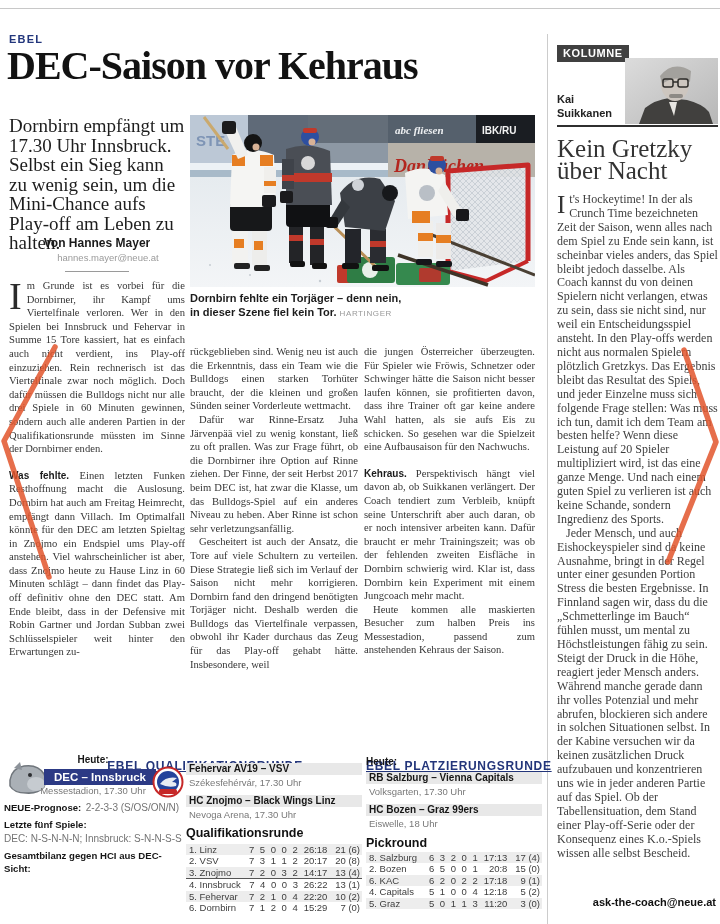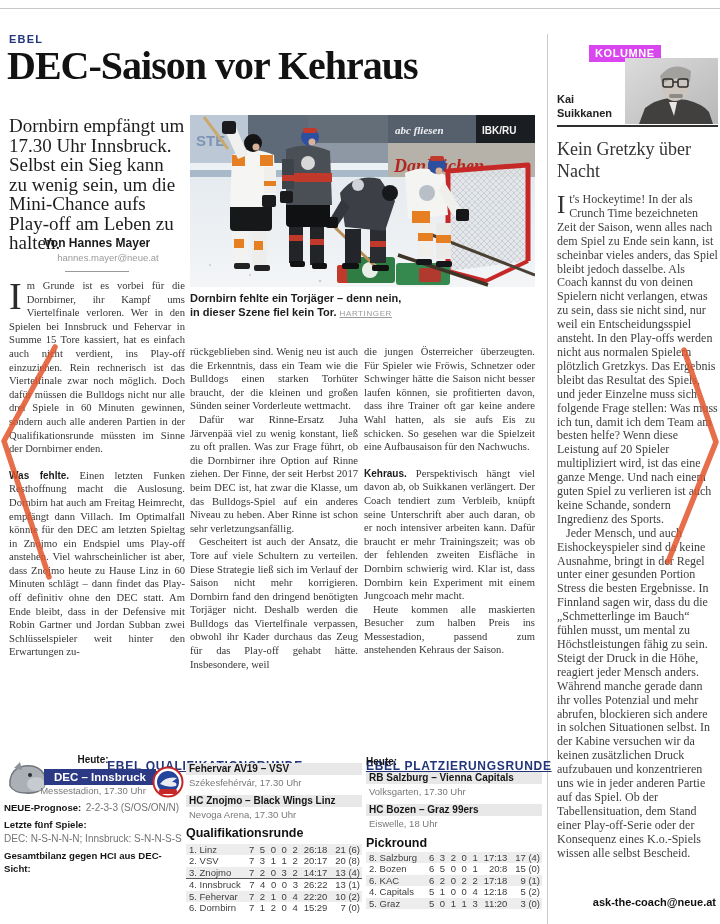--- a/index.html
+++ b/index.html
@@ -24,32 +24,32 @@
   .col1{left:9px;top:279px;width:176px;height:430px;}
   .col2{left:190px;top:345px;width:168px;height:400px;}
   .col3{left:364px;top:345px;width:171px;height:400px;}
   .gap{margin-top:13px !important;}
   .ind{text-indent:9px;}
   .lead{font-family:"Liberation Sans",sans-serif;font-weight:bold;font-size:10px;color:#1c1c1c;}
   .dc{float:left;font-size:38px;line-height:30px;padding:2px 5px 0 0;color:#2b2b2b;}
   .photo{position:absolute;left:190px;top:115px;width:345px;height:172px;}
   .caption{position:absolute;left:190px;top:292px;width:212px;
            font:bold 11px/13.5px "Liberation Sans",sans-serif;color:#1c1c1c;}
-  .credit{font:8px "Liberation Sans",sans-serif;font-weight:normal;color:#999;letter-spacing:.6px;text-decoration:underline;}
+  .credit{font:8px "Liberation Sans",sans-serif;font-weight:normal;color:#999;letter-spacing:.6px;}
   .divider-v{position:absolute;left:547px;top:34px;width:1px;height:890px;background:#ccc;}
   
   .kolumne{position:absolute;left:553px;top:40px;width:165px;height:884px;}
-  .kol-badge{position:absolute;left:4px;top:5px;background:#d946ef;color:#fff;
-             font:bold 11px "Liberation Sans",sans-serif;letter-spacing:.6px;padding:2px 6px 3px;margin-left:32px;}
+  .kol-badge{position:absolute;left:4px;top:5px;background:#404040;color:#fff;
+             font:bold 11px "Liberation Sans",sans-serif;letter-spacing:.6px;padding:2px 6px 3px;}
   .kol-photo{position:absolute;left:72px;top:18px;width:93px;height:66px;}
   .kol-name{position:absolute;left:4px;top:52px;width:70px;
             font:bold 11px/14px "Liberation Sans",sans-serif;color:#222;}
   .kol-rule{position:absolute;left:4px;top:85px;width:161px;height:2px;background:#2f2f2f;}
   .kol-title{position:absolute;left:4px;top:98px;width:155px;margin:0;font-weight:normal;
-             font-size:18px;line-height:22px;color:#333;}
+             font-size:25px;line-height:22px;color:#333;}
   .kol-body{position:absolute;left:4px;top:153px;width:161px;height:700px;overflow:hidden;
             font-size:12px;line-height:13.9px;color:#3e3e3e;}
   .kol-body p{margin:0;}
   .kol-dc{float:left;font-size:25px;line-height:21px;padding:1px 4px 0 0;color:#333;}
   .kol-email{position:absolute;right:2px;top:856px;font:bold 11px "Liberation Sans",sans-serif;color:#111;}
   
   .sec-header{position:absolute;top:759px;font:bold 12px "Liberation Sans",sans-serif;
               color:#23357a;letter-spacing:.7px;text-decoration:underline;}
   .sec-header.quali{left:0;width:410px;text-align:center;}
   .sec-header.pick{left:366px;}

